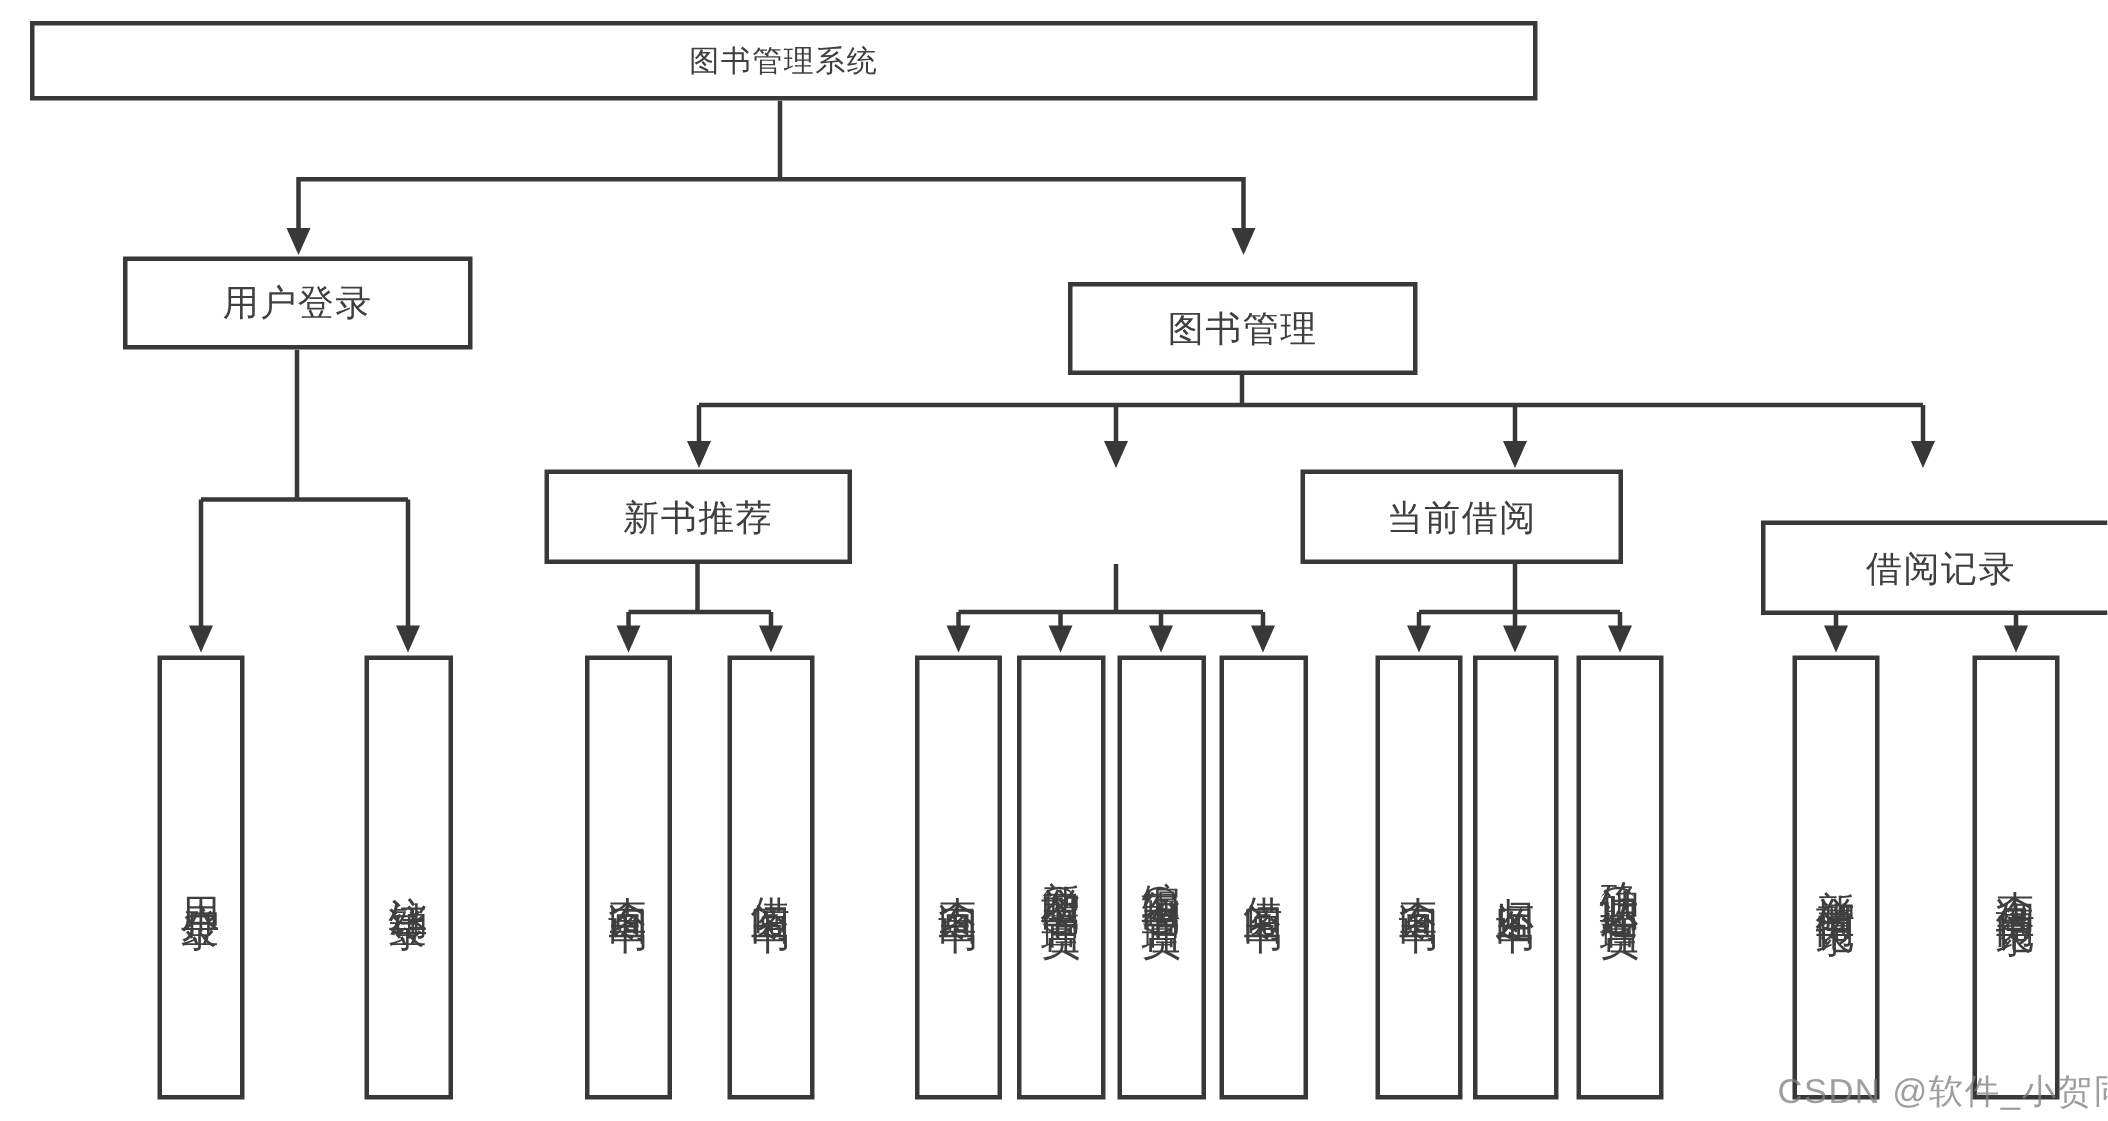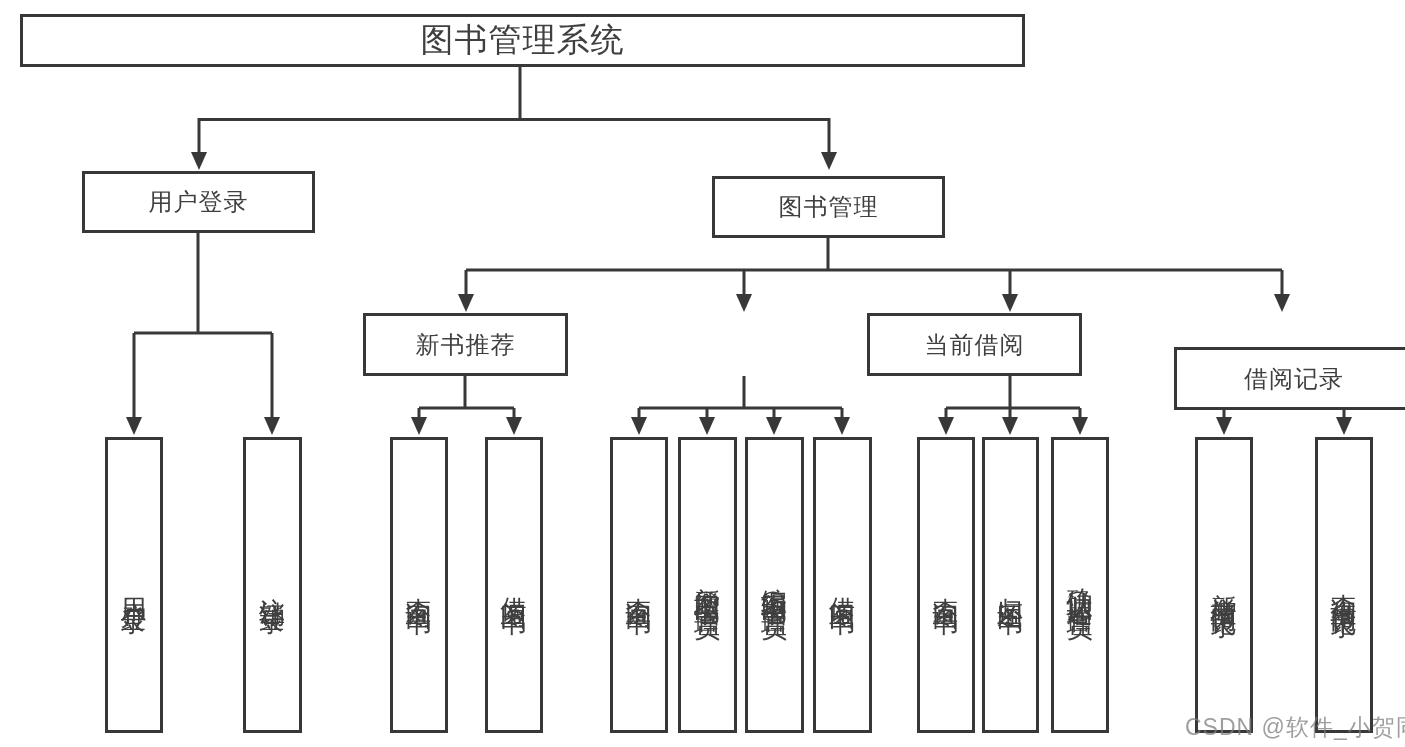--- a/index.html
+++ b/index.html
@@ -17,32 +17,32 @@
     border:3px solid #383838;
     background:#ffffff;
     display:flex;align-items:center;justify-content:center;
     color:#3f3f3f;
   }
   .h .label{
     font-size:24px;
     letter-spacing:1px;
     white-space:nowrap;
   }
-  .root .label{font-size:33px;}
+  .root .label{font-size:20px;}
   .v .label{
     writing-mode:vertical-rl;
     text-orientation:mixed;
     font-size:26px;
     letter-spacing:4px;
     line-height:1;
   }
   
   #n-root       {left:20px;  top:14px;  width:1005px; height:53px;}
   #n-user-login {left:82px;  top:171px; width:233px;  height:62px;}
-  #n-book-mgmt  {left:712px; top:176px; width:233px;  height:62px;}
+  #n-book-mgmt  {left:712px; top:188px; width:233px;  height:62px;}
   #n-new-rec    {left:363px; top:313px; width:205px;  height:63px;}
   #n-borrowing  {left:637px; top:313px; width:214px;  height:63px;}
   #n-current    {left:867px; top:313px; width:215px;  height:63px;}
   #n-records    {left:1174px;top:313px; width:240px;  height:63px;margin-top:34px;}
   #n-login-act  {left:105px; top:437px; width:58px;   height:296px;}
   #n-logout-act {left:243px; top:437px; width:59px;   height:296px;}
   #n-nb-query   {left:390px; top:437px; width:58px;   height:296px;}
   #n-nb-borrow  {left:485px; top:437px; width:58px;   height:296px;}
   #n-bb-query   {left:610px; top:437px; width:58px;   height:296px;}
   #n-bb-add     {left:678px; top:437px; width:59px;   height:296px;}

